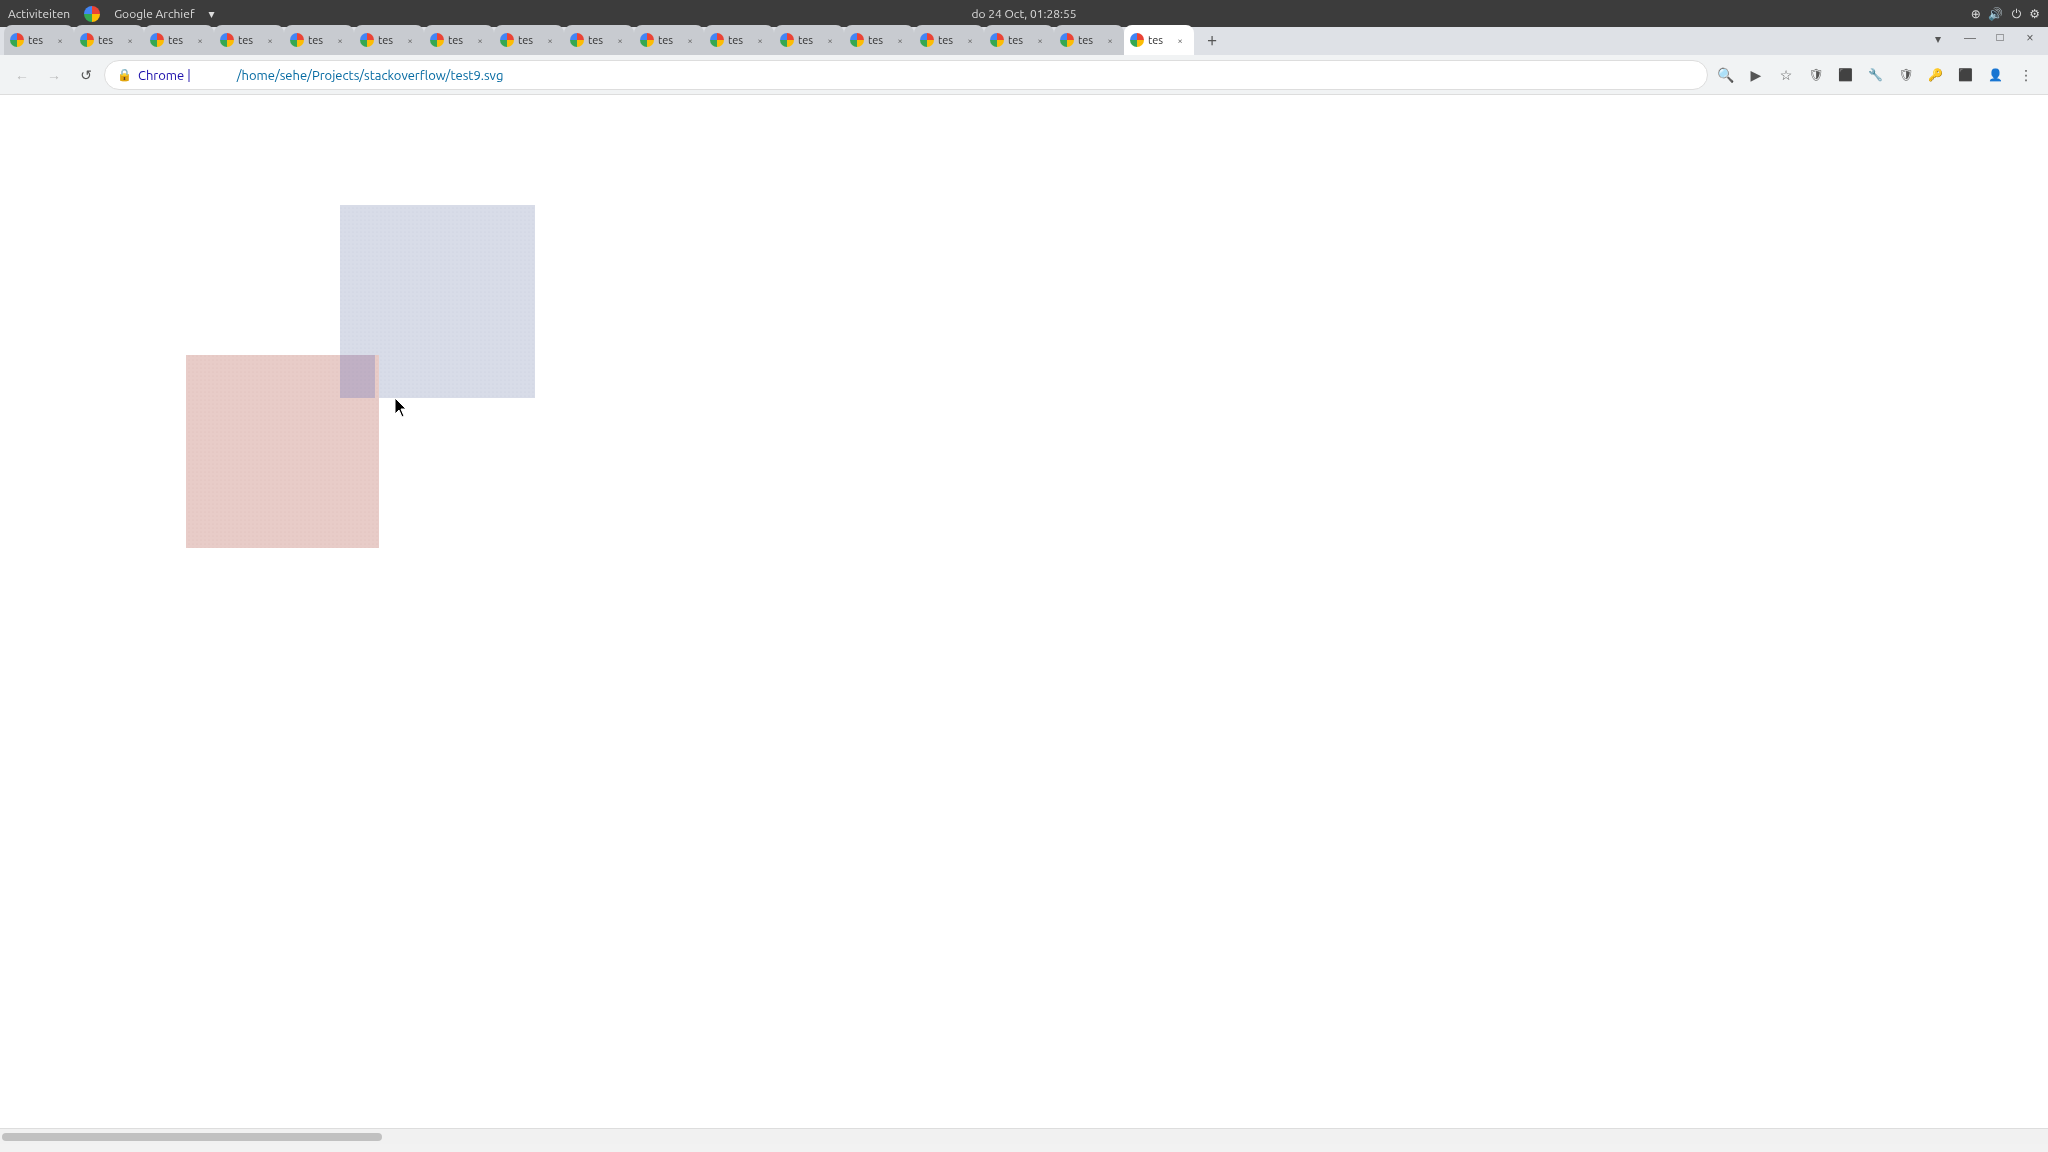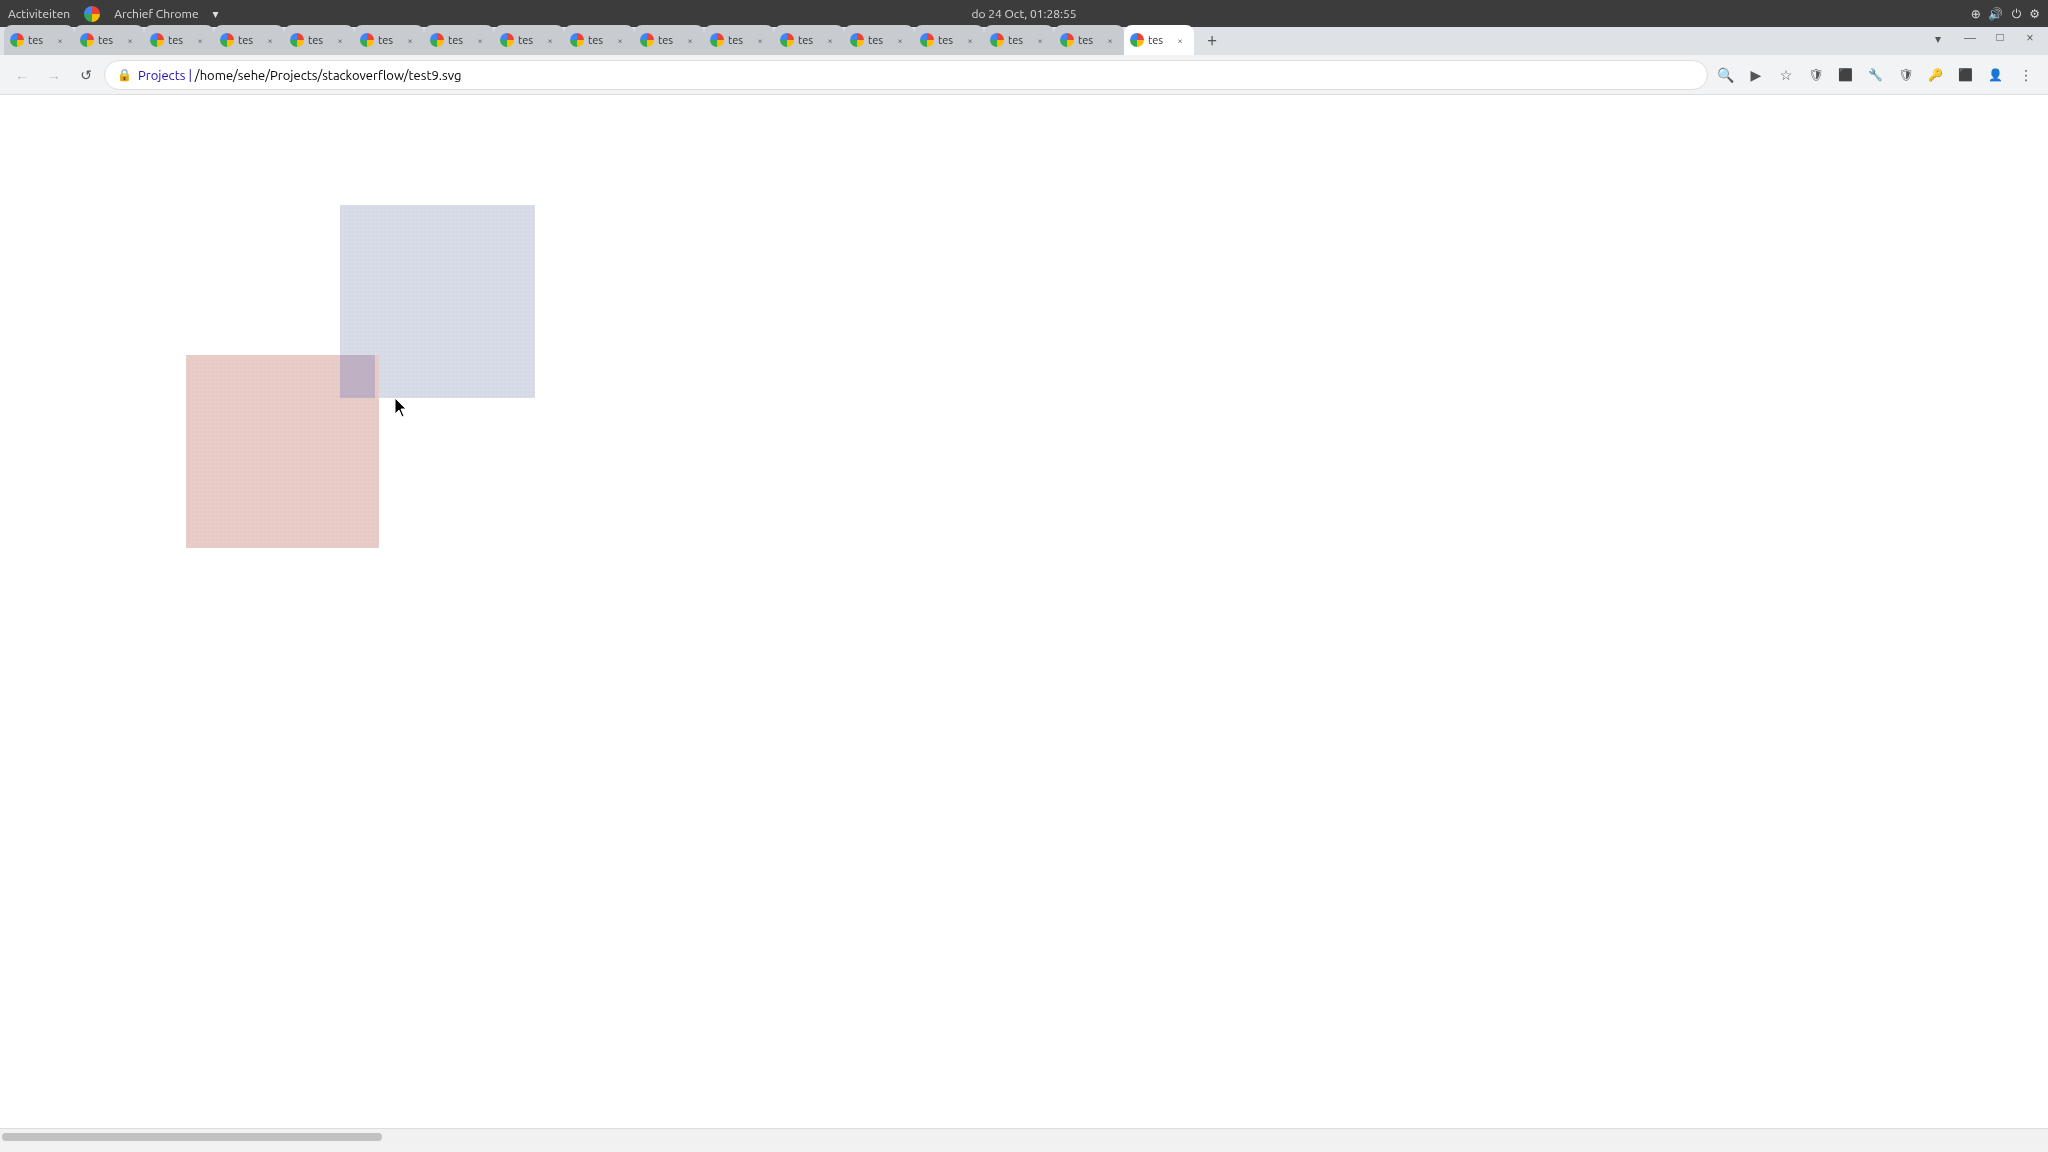--- a/index.html
+++ b/index.html
@@ -172,21 +172,22 @@
     .address-bar-lock {
       color: #666;
       font-size: 12px;
     }
     .address-bar-text {
       flex: 1;
       font-size: 13px;
       color: #1a0dab;
     }
     .address-bar-text .path {
-      color: #000000;
+      color: #0369a1;
+      margin-left: 43px;
     }
     .nav-right-icons {
       display: flex;
       align-items: center;
       gap: 2px;
     }
     .nav-icon {
       width: 28px;
       height: 28px;
       border-radius: 50%;
@@ -253,21 +254,21 @@
       z-index: 1000;
     }
   </style>
 </head>
 <body>
 
 <div class="system-bar">
   <div class="system-bar-left">
     <span class="activities-btn">Activiteiten</span>
     <span class="chrome-logo"></span>
-    <span>Archief Chrome</span>
+    <span>Google Archief</span>
     <span>▾</span>
   </div>
   <div class="system-bar-center">do 24 Oct, 01:28:55</div>
   <div class="system-bar-right">
     <span>⊕</span>
     <span>🔊</span>
     <span>⏻</span>
     <span>⚙</span>
   </div>
 </div>
@@ -405,21 +406,21 @@
     </div>
   </div>
 
   <div class="nav-bar">
     <div class="nav-btn disabled">←</div>
     <div class="nav-btn disabled">→</div>
     <div class="nav-btn">↺</div>
     <div class="address-bar">
       <span class="address-bar-lock">🔒</span>
       <span class="address-bar-text">
-        <span>Projects</span>
+        <span>Chrome</span>
         <span> | </span>
         <span class="path">/home/sehe/Projects/stackoverflow/test9.svg</span>
       </span>
     </div>
     <div class="nav-right-icons">
       <div class="nav-icon">🔍</div>
       <div class="nav-icon">▶</div>
       <div class="nav-icon">☆</div>
       <div class="nav-icon" style="font-size:12px;">🛡</div>
       <div class="nav-icon" style="font-size:12px;">⬛</div>

